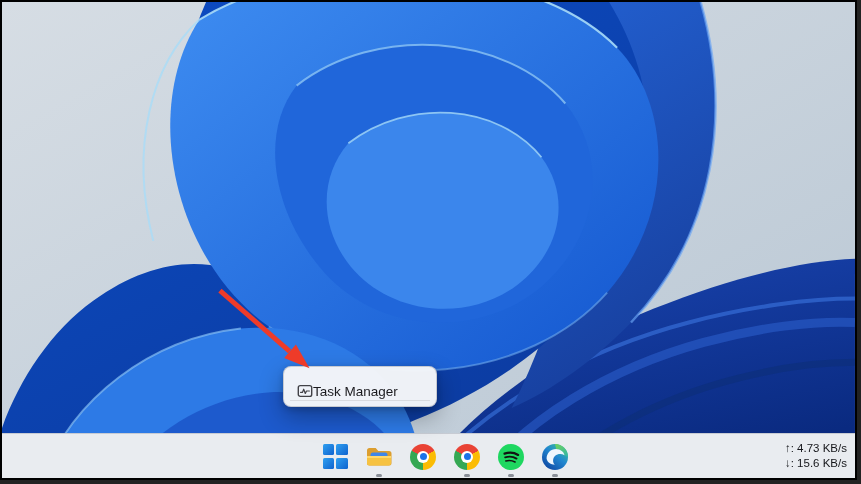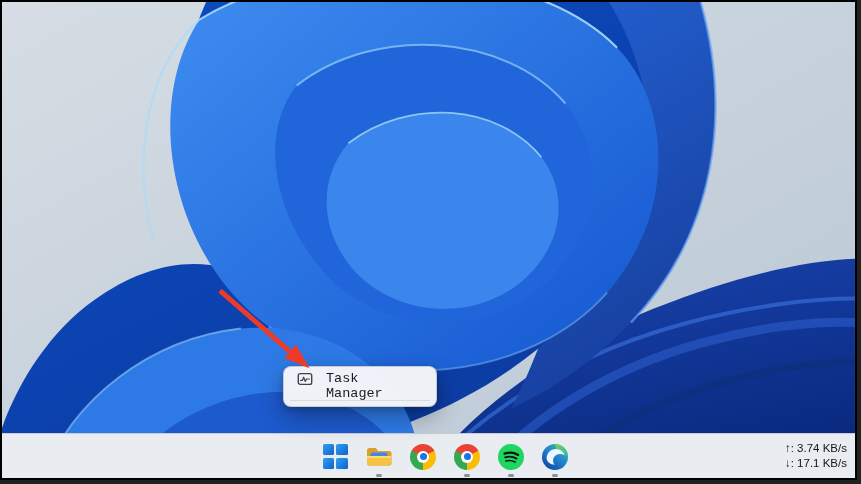--- a/index.html
+++ b/index.html
@@ -29,21 +29,21 @@
     text-align:right; font-size:11.5px; line-height:15px; color:#15161a; cursor:default;
   }
 
   
   .context-menu {
     position:absolute; left:281px; top:364px; width:154px; z-index:3;
     background:rgba(243,245,248,.98); border:1px solid rgba(150,152,162,.45);
     border-radius:8px; box-shadow:0 10px 24px rgba(0,0,0,.30), 0 2px 6px rgba(0,0,0,.18);
     padding:4px; color:#1b1b1f; font-size:13.5px;
   }
-  .menu-item { display:flex; align-items:flex-start; gap:13px; height:28px; padding:0 9px; border-radius:5px; cursor:pointer;font-family:Liberation Mono, monospace; }
+  .menu-item { display:flex; align-items:flex-end; height:28px; padding:0 9px; border-radius:5px; cursor:pointer; }
   .menu-sep { height:1px; background:#d9dbdf; margin:1px 2px; }
   .menu-icon { width:16px; height:16px; flex:0 0 16px; display:block; }
 
   
   .arrow-overlay { position:absolute; inset:0; z-index:4; pointer-events:none; }
 </style>
 </head>
 <body>
 
 <div class="screen">
@@ -159,22 +159,22 @@
           <circle cx="13" cy="13" r="13" fill="url(#egBase)"></circle>
           <path d="M13,0 A13,13 0 0 1 26,13 L22.5,11.2 C21.8,7.8 18.6,5.2 14.2,5 Z" fill="url(#egGreen)" opacity="0.9"></path>
           <path d="M4.6,14.8 C4.4,9 9,4.8 14.2,5 C18.6,5.2 21.8,7.8 22.5,11.2 C19.5,9.3 15.6,9.6 13.2,11.8 C10.6,14.2 10.4,18.3 12.8,20.8 C8.8,20.6 5.4,18.4 4.6,14.8 Z" fill="#eef6fd"></path>
         </svg>
         <div class="dot"></div>
       </div>
 
     </div>
 
     <div class="tray">
-      <div>↑: 3.74 KB/s</div>
-      <div>↓: 17.1 KB/s</div>
+      <div>↑: 4.73 KB/s</div>
+      <div>↓: 15.6 KB/s</div>
     </div>
   </div>
 
   <div class="context-menu">
     <div class="menu-item">
       <svg class="menu-icon" viewBox="0 0 16 16">
         <rect x="1.3" y="2.6" width="13.4" height="10.8" rx="2" stroke="#424247" stroke-width="1.4" fill="none"></rect>
         <path d="M3.6,9.4 L5.4,9.4 6.7,6.2 8.3,10.5 9.5,8 12.4,8" stroke="#424247" stroke-width="1.2" fill="none" stroke-linejoin="round" stroke-linecap="round"></path>
       </svg>
       <span>Task Manager</span>

